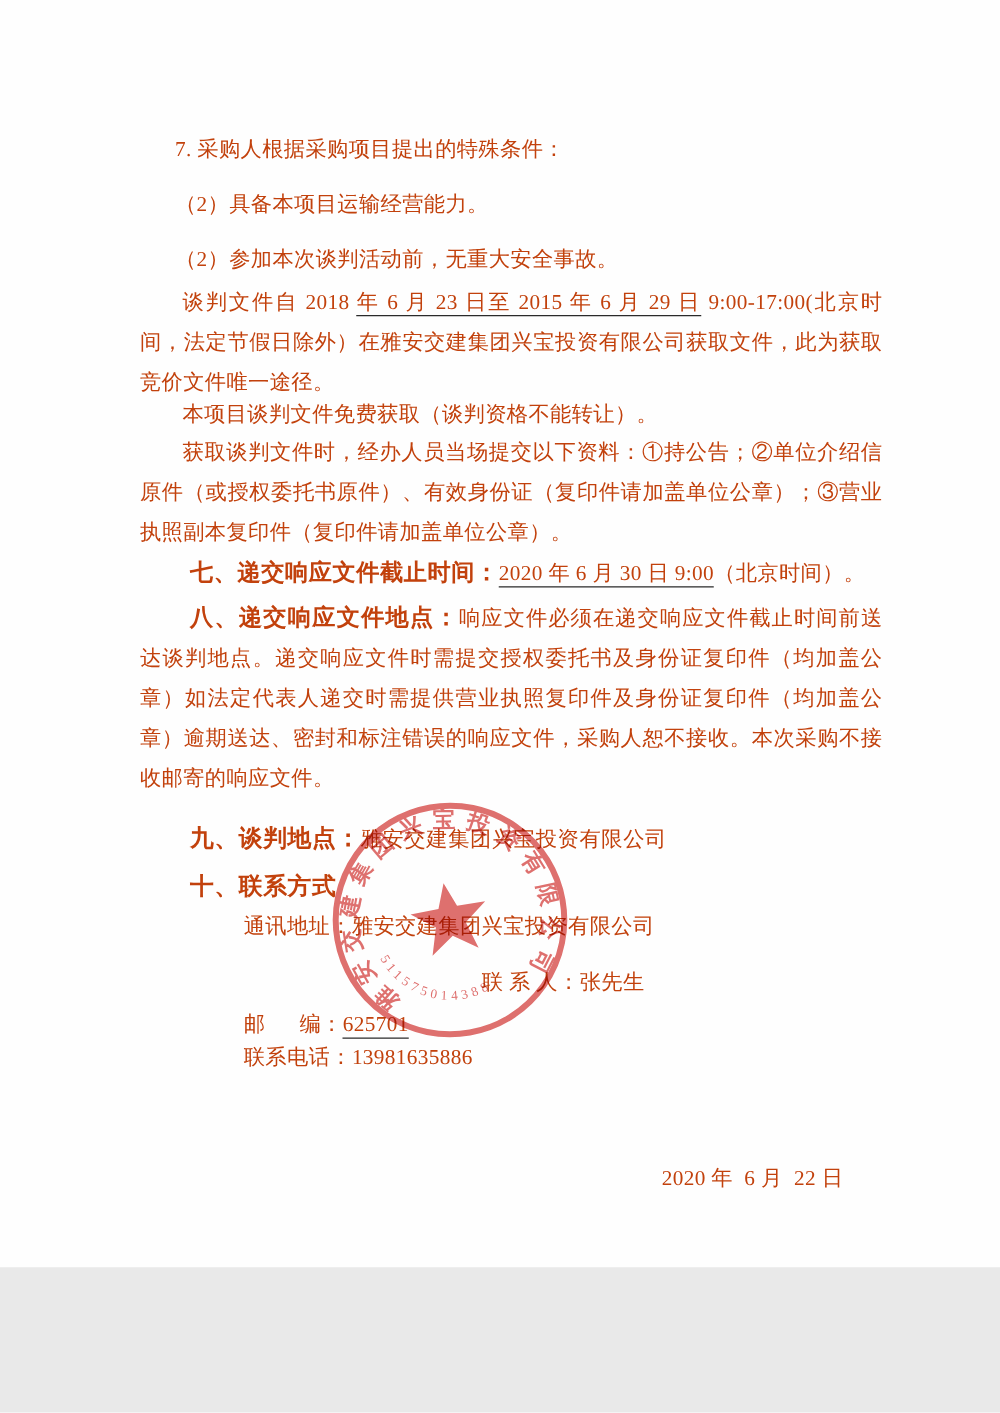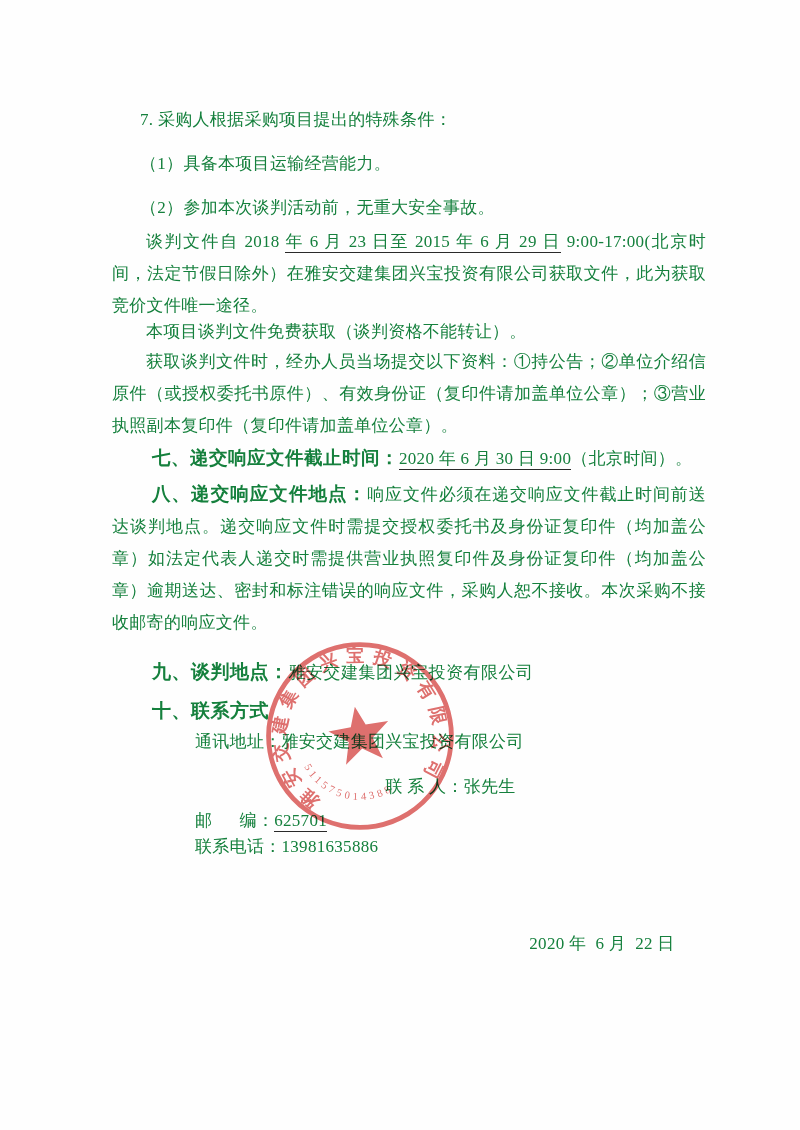--- a/index.html
+++ b/index.html
@@ -1,23 +1,23 @@
 <!DOCTYPE html>
 <html><head>
 <meta charset="utf-8">
 <style>
   html,body{margin:0;padding:0;background:#e9e9e9;}
   .page{
     position:relative;
-    width:800px;height:1130px;
+    width:800px;height:1014px;
     margin:0 auto;
     background:#fefefe;
     overflow:hidden;
     font-family:"Liberation Serif","DejaVu Serif",serif;
-    color:#15803d;
+    color:#c2410c;
   }
   .content{
     position:absolute;
     left:112px; right:94px; top:0;
     font-size:17px;
     line-height:32px;
     text-align:justify;
     letter-spacing:0.3px;
   }
   .para{margin:0;}
@@ -98,21 +98,21 @@
     letter-spacing:3.2px;
   }
 </style>
 </head>
 <body>
 
 <div class="page">
   <div class="content">
 
     <p class="para item-line m-p7">7. 采购人根据采购项目提出的特殊条件：</p>
-    <p class="para item-line m-s1">（1）具备本项目运输经营能力。</p>
+    <p class="para item-line m-s1">（2）具备本项目运输经营能力。</p>
     <p class="para item-line m-s2">（2）参加本次谈判活动前，无重大安全事故。</p>
 
     <p class="para indent2 m-p6a"><span>谈判文件自 2018 </span><span class="u">年 6 月  23  日至 2015 年 6 月 29  日</span><span> 9:00-17:00(北京时间，法定节假日除外）在雅安交建集团兴宝投资有限公司获取文件，此为获取竞价文件唯一途径。</span></p>
     <p class="para indent2 m-p6b">本项目谈判文件免费获取（谈判资格不能转让）。</p>
     <p class="para indent2 m-p6c">获取谈判文件时，经办人员当场提交以下资料：①持公告；②单位介绍信原件（或授权委托书原件）、有效身份证（复印件请加盖单位公章）；③营业执照副本复印件（复印件请加盖单位公章）。</p>
 
     <p class="para m-h7"><span class="inline-heading">七、递交响应文件截止时间：</span><span class="u">2020 年 6 月 30  日 9:00</span><span>（北京时间）。</span></p>
 
     <p class="para m-p8"><span class="inline-heading">八、递交响应文件地点：</span><span>响应文件必须在递交响应文件截止时间前送达谈判地点。递交响应文件时需提交授权委托书及身份证复印件（均加盖公章）如法定代表人递交时需提供营业执照复印件及身份证复印件（均加盖公章）逾期送达、密封和标注错误的响应文件，采购人恕不接收。本次采购不接收邮寄的响应文件。</span></p>
 

